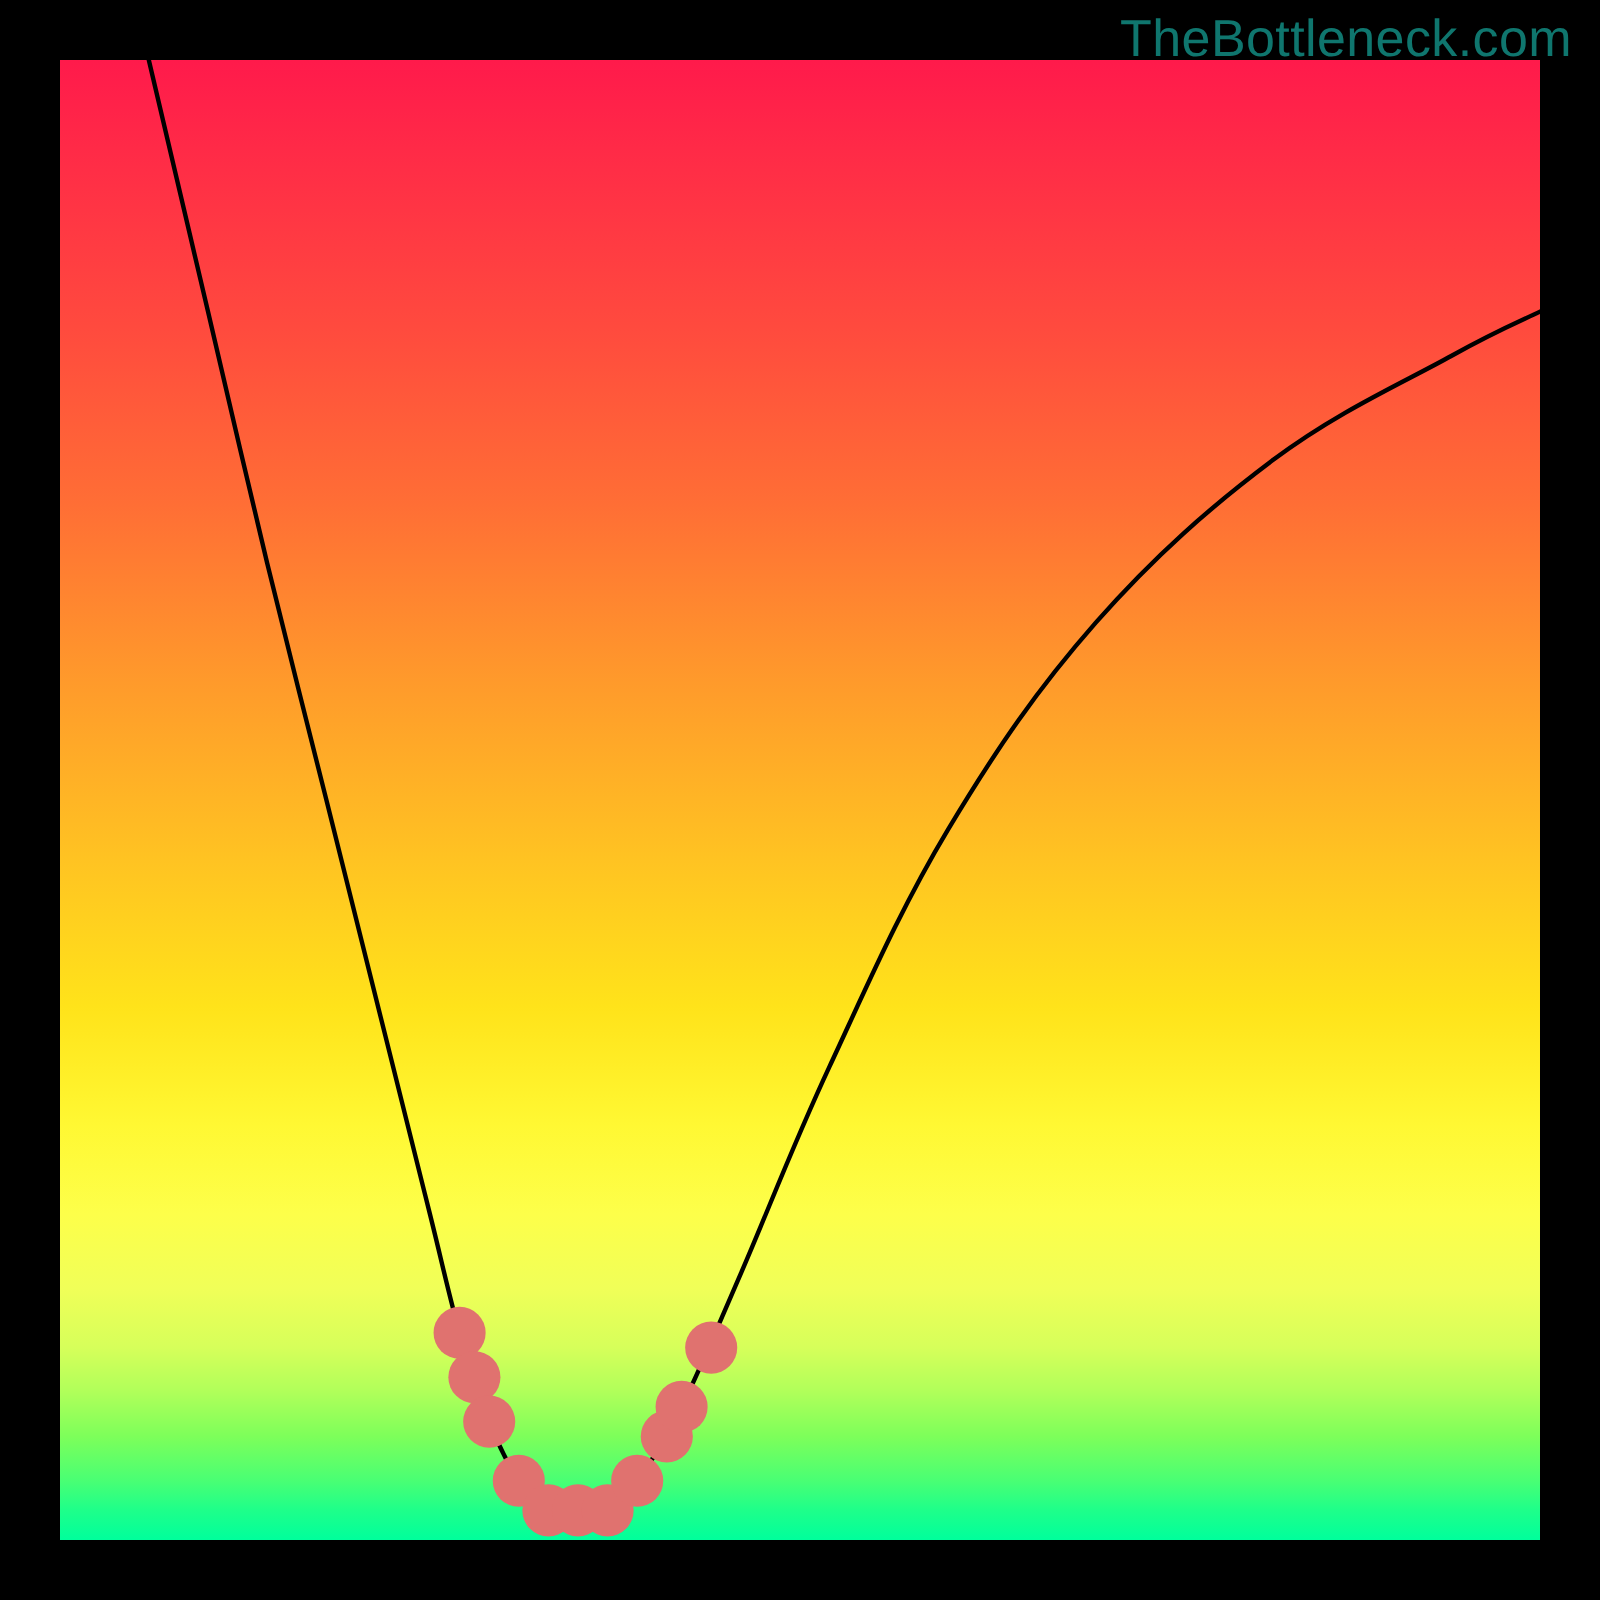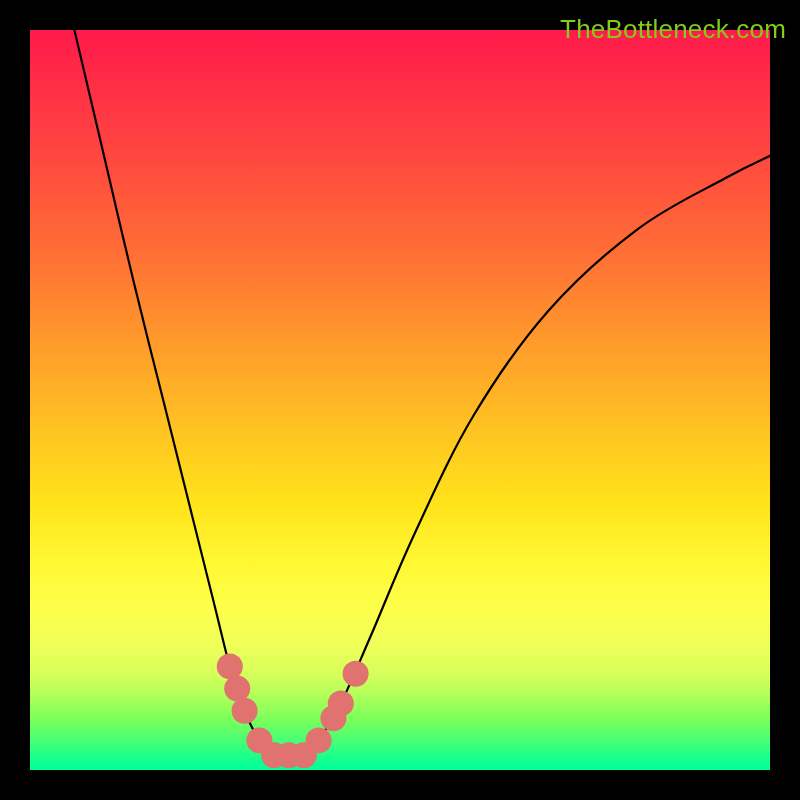--- a/index.html
+++ b/index.html
@@ -58,23 +58,23 @@
     stroke-width: 2.2;
     stroke-linecap: round;
     stroke-linejoin: round;
   }
   .marker {
     fill: #e0726f;
     stroke: none;
   }
   .watermark {
     position: absolute;
-    top: 14px;
+    top: 4px;
     right: 14px;
-    color: #84cc16;
+    color: #0f766e;
     font-size: 26px;
     letter-spacing: 0.2px;
     font-family: Arial, Helvetica, sans-serif;
   }
 </style>
 </head>
 <body>
 
 <div class="frame">
 

